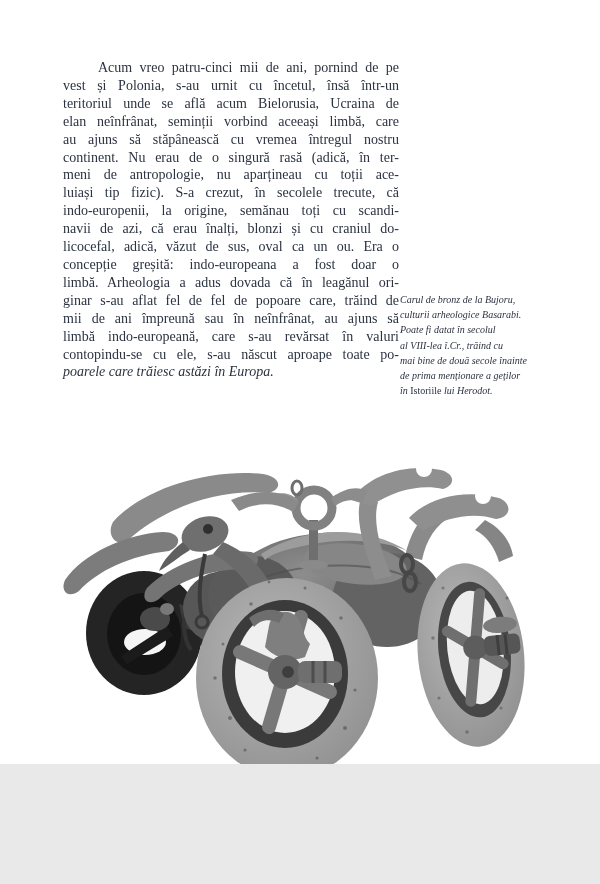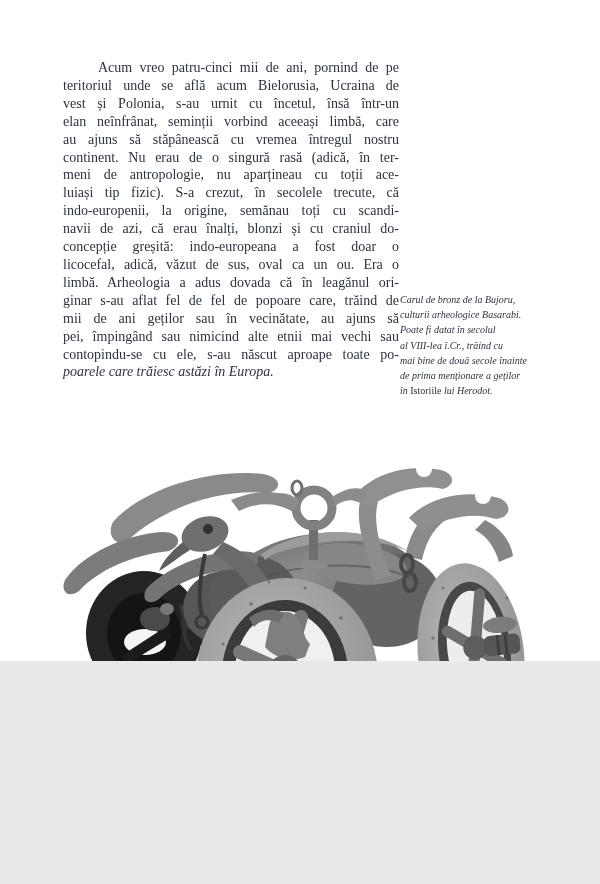--- a/index.html
+++ b/index.html
@@ -1,18 +1,18 @@
 <!DOCTYPE html>
 <html><head>
 <meta charset="utf-8">
 <style>
   html,body{margin:0;padding:0;background:#e9e9e9;}
   .page{
     position:relative;
-    width:600px;height:661px;
+    width:600px;height:764px;
     background:#ffffff;
     margin:0 auto;
     overflow:hidden;
     font-family:"Liberation Serif", serif;
   }
   
   .body-text{
     position:absolute;
     left:63px;top:59px;width:336px;
     color:#2b3240;
@@ -45,35 +45,35 @@
   }
   .photo svg{display:block;}
 </style>
 </head>
 <body>
 
 <div class="page">
 
   <div class="body-text">
     <div class="bline indent">Acum vreo patru-cinci mii de ani, pornind de pe</div>
+    <div class="bline">vest și Polonia, s-au urnit cu încetul, însă într-un</div>
     <div class="bline">teritoriul unde se află acum Bielorusia, Ucraina de</div>
-    <div class="bline">vest și Polonia, s-au urnit cu încetul, însă într-un</div>
     <div class="bline">elan neînfrânat, seminții vorbind aceeași limbă, care</div>
     <div class="bline">au ajuns să stăpânească cu vremea întregul nostru</div>
     <div class="bline">continent. Nu erau de o singură rasă (adică, în ter-</div>
     <div class="bline">meni de antropologie, nu aparțineau cu toții ace-</div>
     <div class="bline">luiași tip fizic). S-a crezut, în secolele trecute, că</div>
     <div class="bline">indo-europenii, la origine, semănau toți cu scandi-</div>
     <div class="bline">navii de azi, că erau înalți, blonzi și cu craniul do-</div>
+    <div class="bline">licocefal, adică, văzut de sus, oval ca un ou. Era o</div>
     <div class="bline">concepție greșită: indo-europeana a fost doar o</div>
-    <div class="bline">licocefal, adică, văzut de sus, oval ca un ou. Era o</div>
     <div class="bline">limbă. Arheologia a adus dovada că în leagănul ori-</div>
     <div class="bline">ginar s-au aflat fel de fel de popoare care, trăind de</div>
-    <div class="bline">mii de ani geților sau în vecinătate, au ajuns să</div>
-    <div class="bline">pei, împingând sau nimicind alte etnii mai vechi sau</div>
+    <div class="bline">mii de ani împreună sau în neînfrânat, au ajuns să</div>
+    <div class="bline">limbă indo-europeană, care s-au revărsat în valuri</div>
     <div class="bline">contopindu-se cu ele, s-au născut aproape toate po-</div>
     <div class="bline last">poarele care trăiesc astăzi în Europa.</div>
   </div>
 
   <div class="caption">
     <div class="cline">Carul de bronz de la Bujoru,</div>
     <div class="cline">culturii arheologice Basarabi.</div>
     <div class="cline">Poate fi datat în secolul</div>
     <div class="cline">al VIII-lea î.Cr., trăind cu</div>
     <div class="cline">mai bine de două secole înainte</div>

